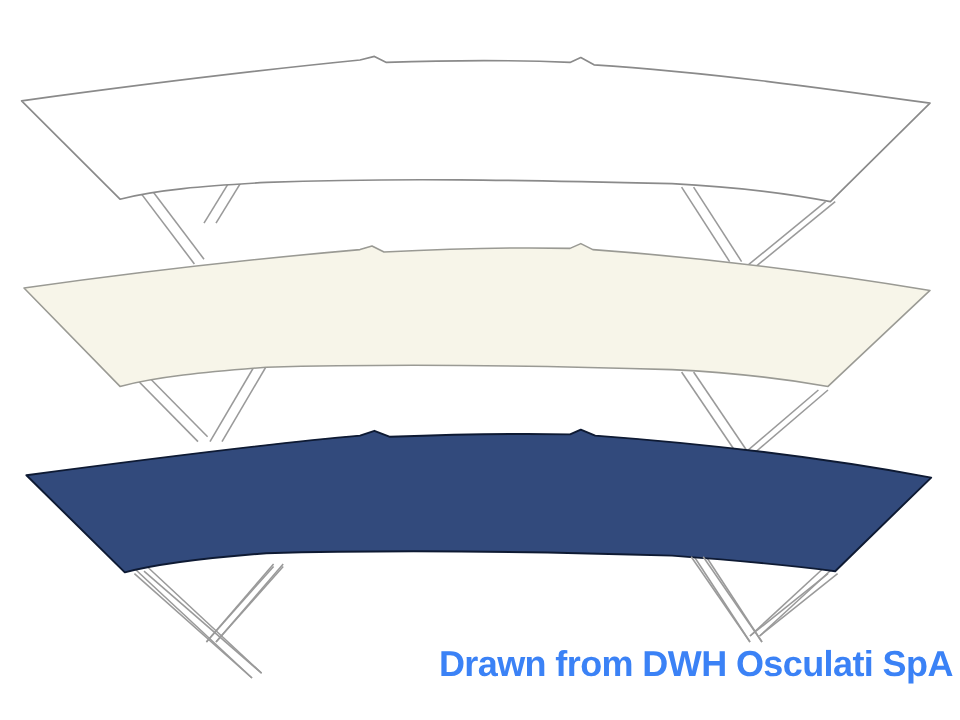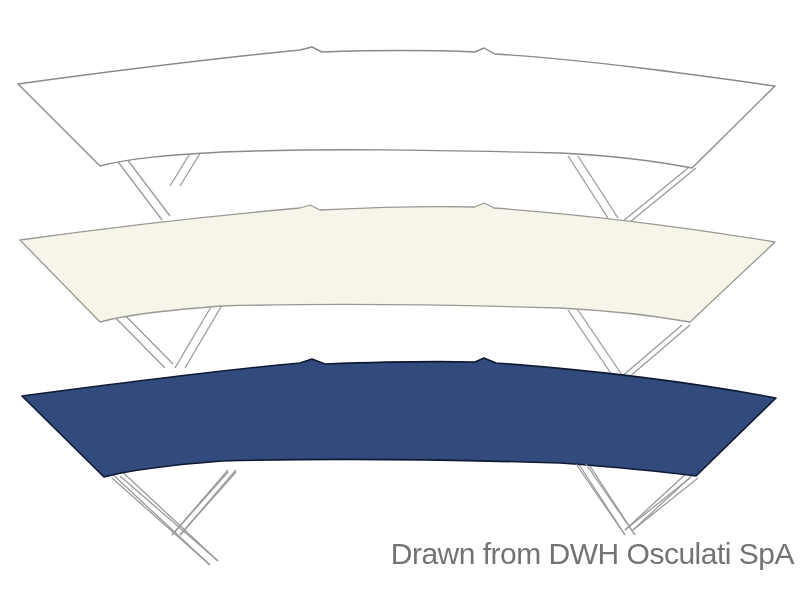--- a/index.html
+++ b/index.html
@@ -1,22 +1,23 @@
 <!DOCTYPE html>
 <html><head>
   <meta charset="utf-8">
   <style>
     html, body { margin: 0; padding: 0; background: #ffffff; }
     body { width: 800px; height: 600px; position: relative; overflow: hidden; }
     #canvas { position: absolute; left: 0; top: 0; width: 800px; height: 600px; }
     .caption {
       position: absolute; right: 6px; top: 537px;
       font-family: "Liberation Sans", sans-serif;
-      font-size: 30px; color: #737373; letter-spacing: -0.5px;
+      font-size: 30px; color: #3b82f6; letter-spacing: -0.5px;
       white-space: nowrap;
+      font-weight: bold;
     }
   </style>
 </head>
 <body>
 
 <svg id="canvas" viewBox="0 0 800 600" xmlns="http://www.w3.org/2000/svg">
   <defs>
     <g id="strut-pair">
       <line x1="0" y1="0" x2="28" y2="40"></line>
     </g>

